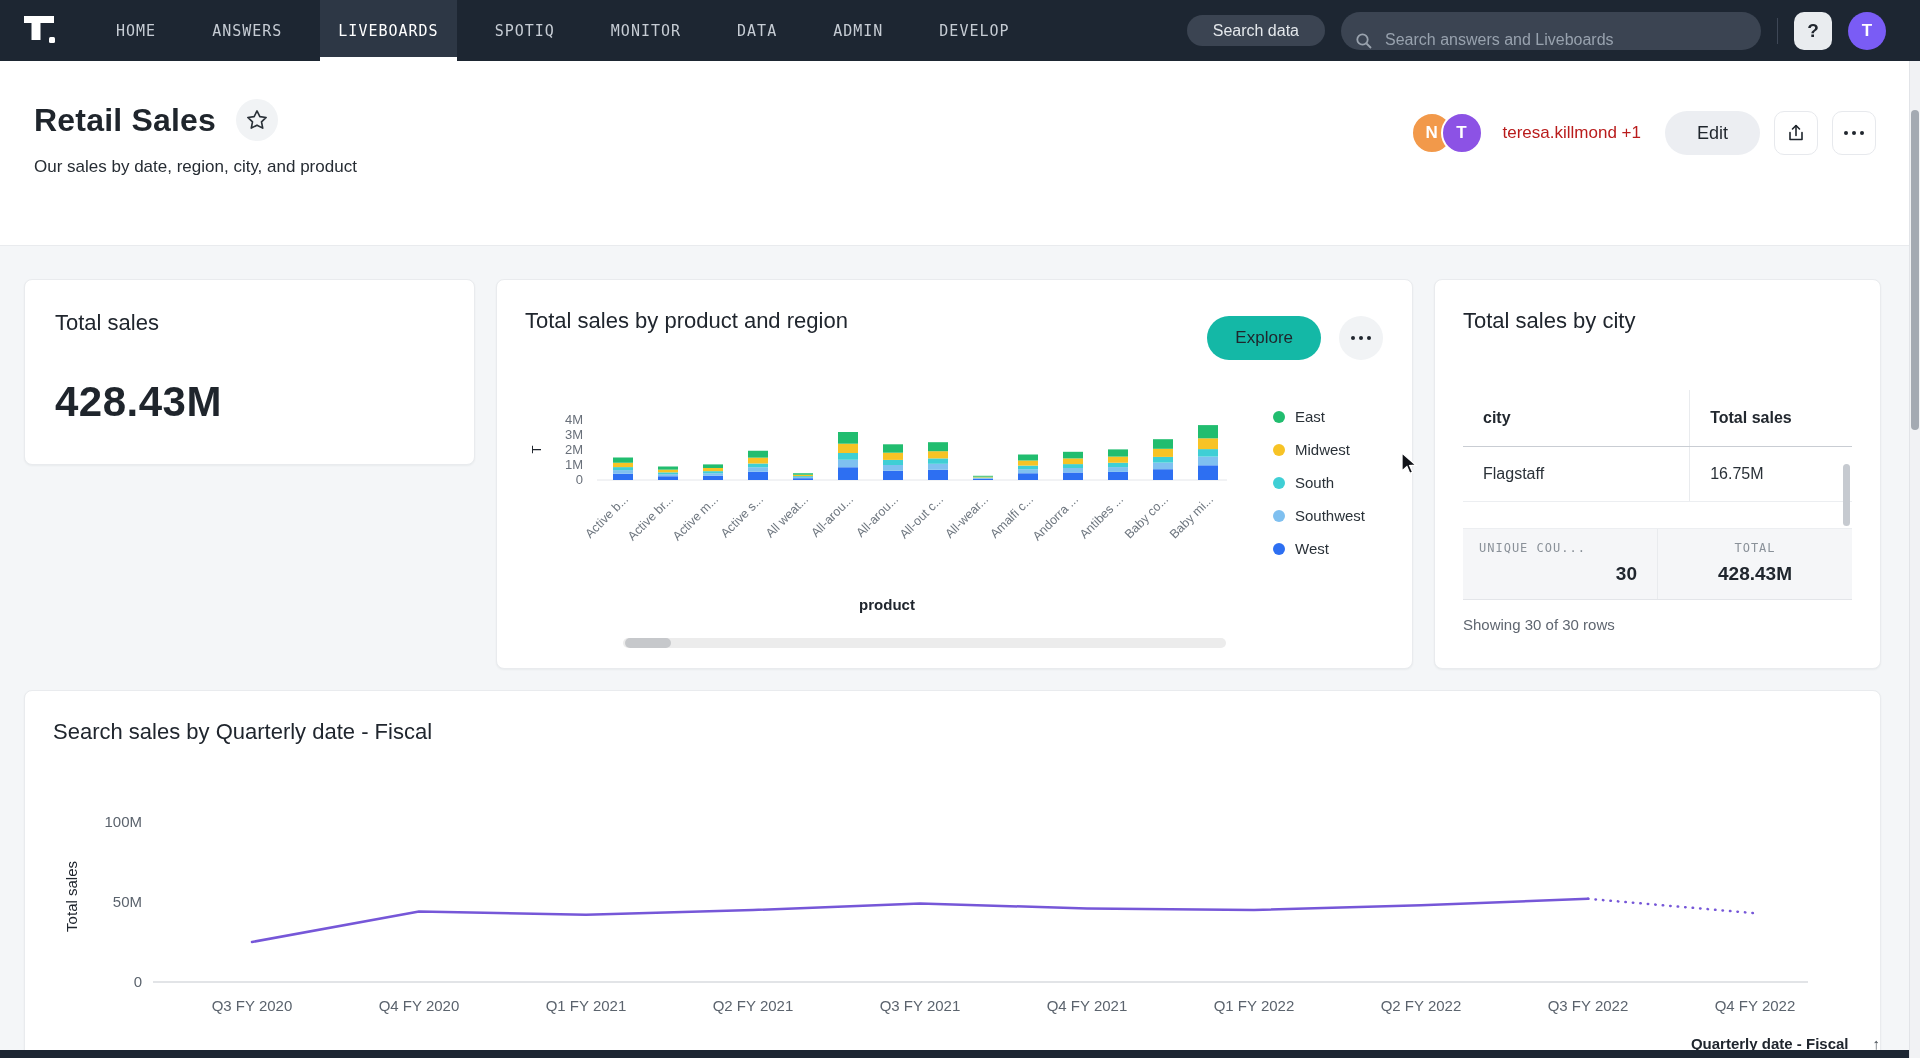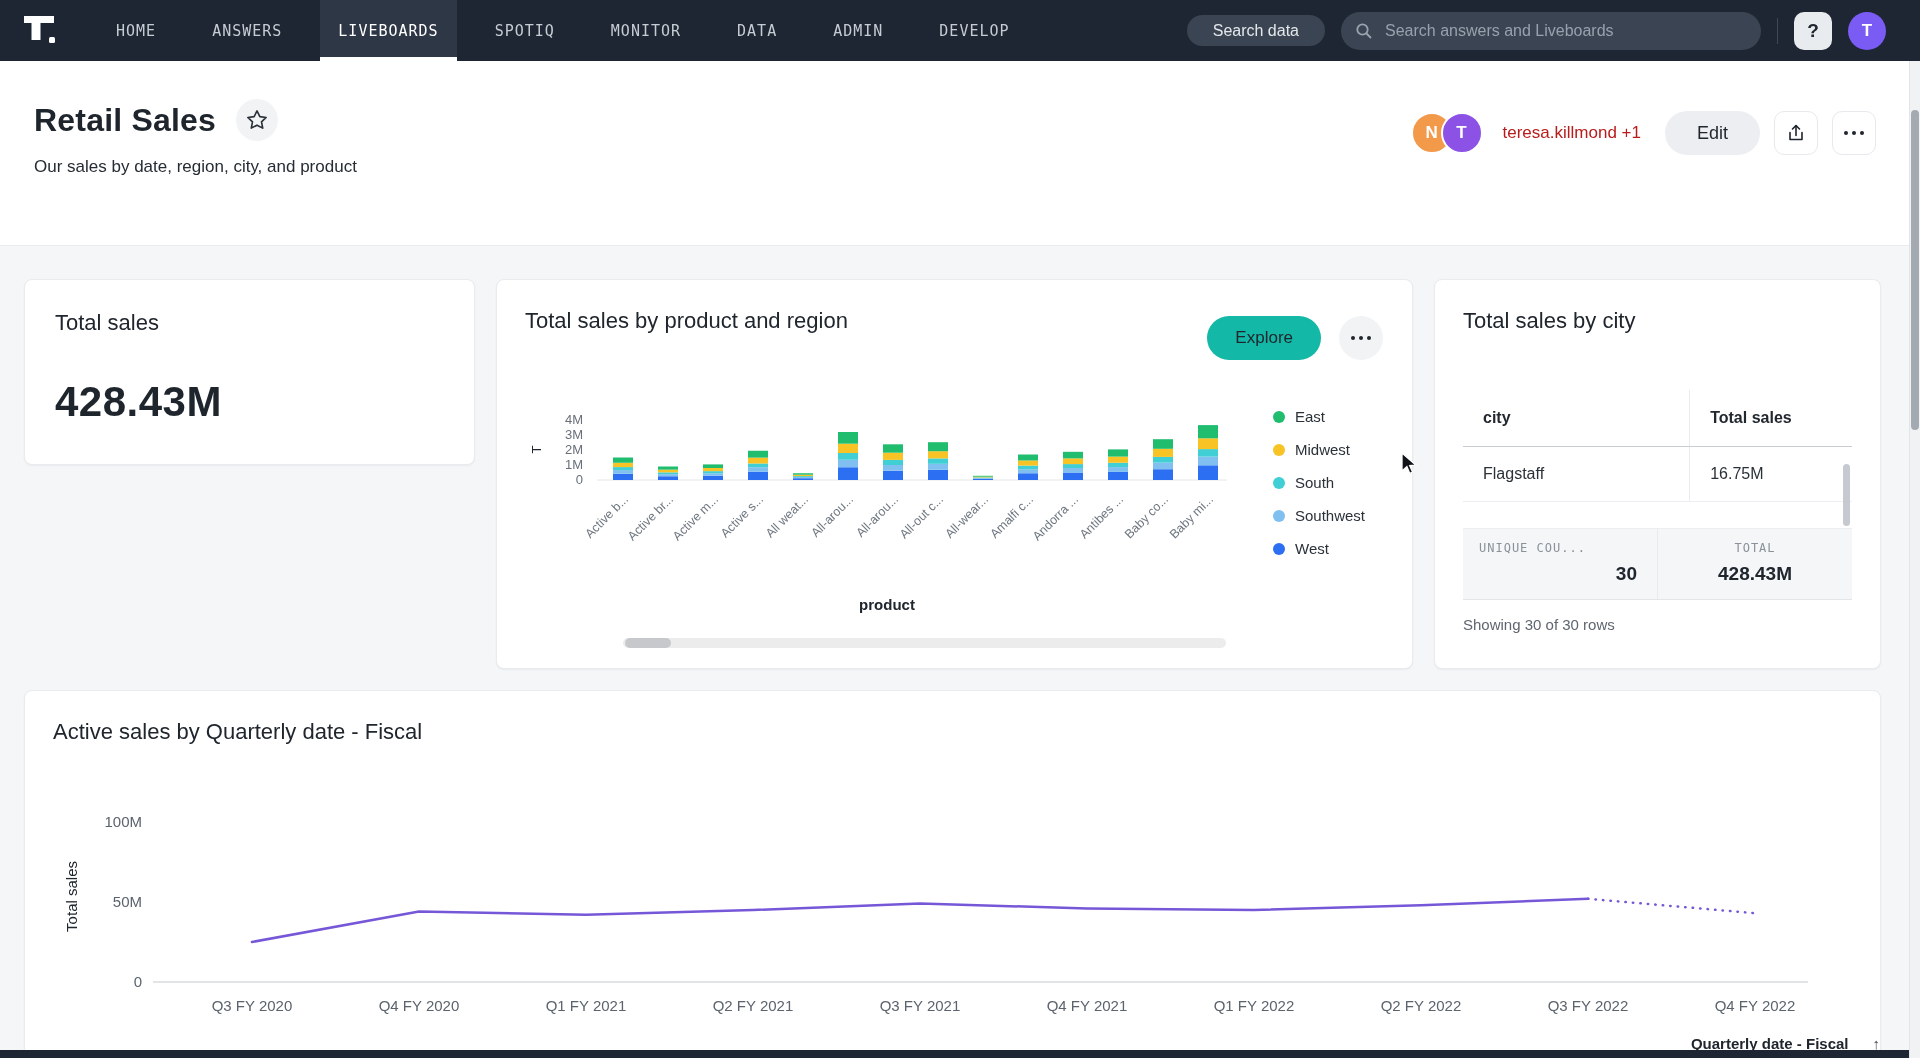--- a/index.html
+++ b/index.html
@@ -22,21 +22,21 @@
     font-size:15px;letter-spacing:1px;color:#c6ccd4;
     display:flex;align-items:center;padding:0 18px;cursor:pointer;white-space:nowrap;
   }
   .nav-item.active{background:#2d3745;color:#ffffff;box-shadow:inset 0 -4px 0 #ffffff;}
   .search-data{
     margin-left:auto;background:#3b4452;color:#e4e8ec;border:none;border-radius:19px;
     height:31px;padding:0 26px;font-size:16px;font-family:inherit;cursor:pointer;white-space:nowrap;
   }
   .nav-search{
     background:#3b4452;border-radius:19px;height:38px;width:420px;
-    display:flex;align-items:center;padding:0 14px;gap:10px;box-sizing:border-box;
+    display:flex;align-items:flex-end;padding:0 14px;gap:10px;box-sizing:border-box;
   }
   .nav-search input{
     background:transparent;border:none;outline:none;color:#e4e8ec;font-size:16px;width:100%;
     font-family:inherit;
   }
   .nav-search input::placeholder{color:#98a2ae;}
   .nav-divider{width:1px;height:26px;background:#3e4756;}
   .help-btn{
     width:38px;height:38px;border-radius:10px;background:#e9ecef;color:#20262e;
     font-size:19px;font-weight:bold;border:none;cursor:pointer;
@@ -410,21 +410,21 @@
             <div class="summary-label">TOTAL</div>
             <div class="summary-value">428.43M</div>
           </div>
         </div>
         <div class="table-footer">Showing 30 of 30 rows</div>
         <div class="v-scroll-thumb"></div>
       </article>
     </section>
 
     <article class="card wide-card">
-      <div class="card-title">Active sales by Quarterly date - Fiscal</div>
+      <div class="card-title">Search sales by Quarterly date - Fiscal</div>
       <div class="rot-ylabel">Total sales</div>
       <svg id="line-chart" class="line-svg" width="1760" height="252" viewBox="0 0 1760 252">
           <text x="89" y="216" text-anchor="end" font-size="15" fill="#5b636d" font-family="Liberation Sans, sans-serif">0</text>
           <text x="89" y="136" text-anchor="end" font-size="15" fill="#5b636d" font-family="Liberation Sans, sans-serif">50M</text>
           <text x="89" y="56" text-anchor="end" font-size="15" fill="#5b636d" font-family="Liberation Sans, sans-serif">100M</text>
           <line x1="100" y1="211" x2="1755" y2="211" stroke="#d8dbdf" stroke-width="1.5"></line>
           <path d="M 199 171 L 366 140.6 L 533 143.8 L 700 139 L 867 132.6 L 1034 137.39999999999998 L 1201 139 L 1368 134.2 L 1535 127.8" fill="none" stroke="#7657D8" stroke-width="2.5" stroke-linejoin="round" stroke-linecap="round"></path>
           <path d="M 1535 127.8 L 1702 142.2" fill="none" stroke="#7657D8" stroke-width="2.5" stroke-dasharray="0.5 7" stroke-linecap="round"></path>
           <text x="199" y="240" text-anchor="middle" font-size="15" fill="#5b636d" font-family="Liberation Sans, sans-serif">Q3 FY 2020</text>
           <text x="366" y="240" text-anchor="middle" font-size="15" fill="#5b636d" font-family="Liberation Sans, sans-serif">Q4 FY 2020</text>

